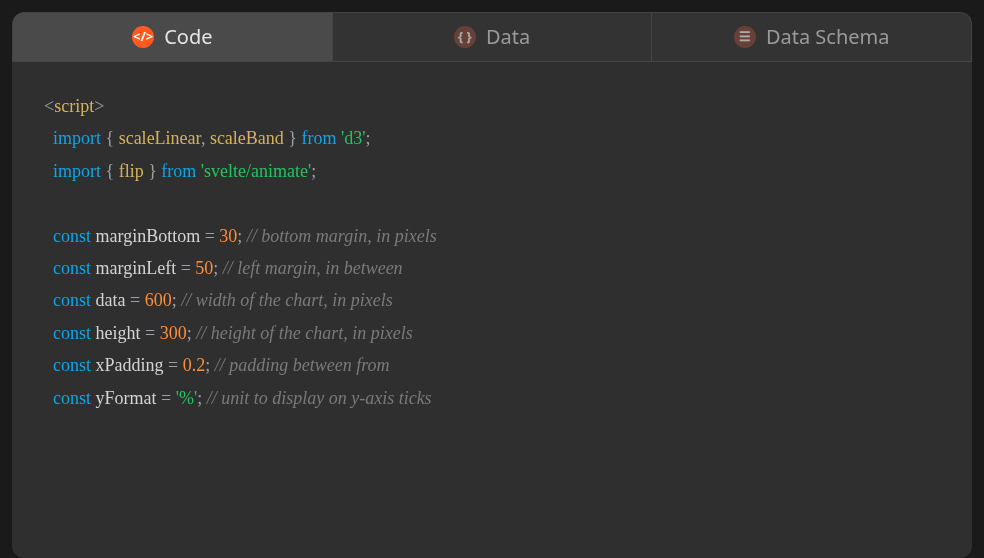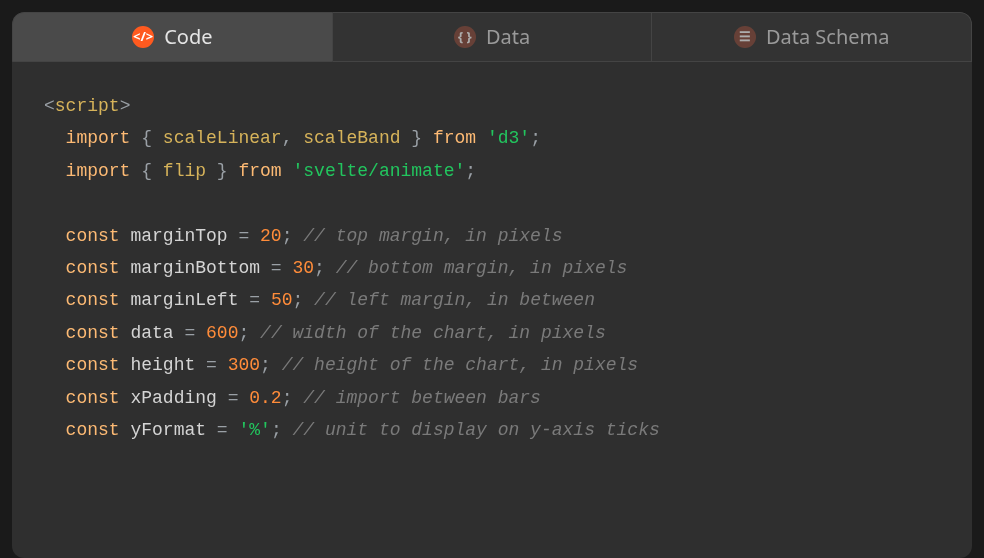--- a/index.html
+++ b/index.html
@@ -66,24 +66,25 @@
   }
   .icon-code { background: #ff5a1f; }
   .icon-data { background: #8a4a3a; opacity: 0.6; }
   .icon-schema { background: #8a4a3a; opacity: 0.6; }
   .code-area {
     flex: 1;
     padding: 28px 20px 0 32px;
     overflow: hidden;
     white-space: nowrap;
     color: #bbb;
+    font-family: Liberation Serif, serif;
   }
   .line { white-space: pre; }
   .p  { color: #9aa0a6; }       
-  .kw { color: #fdba74; }       
+  .kw { color: #0ea5e9; }       
   .fn { color: #d6b35a; }       
   .str{ color: #22c55e; }       
   .cm { color: #7a7a7a; font-style: italic; } 
   .id { color: #d4d4d4; }       
   .nm { color: #ff8c3a; }       
 </style>
 </head>
 <body>
 
 <div class="panel">
@@ -100,21 +101,20 @@
       <span class="tab-icon icon-schema">☰</span>
       <span>Data Schema</span>
     </div>
   </div>
 
   <div class="code-area">
     <div class="line"><span class="p">&lt;</span><span class="fn">script</span><span class="p">&gt;</span></div>
     <div class="line"><span>  </span><span class="kw">import</span><span class="p"> { </span><span class="fn">scaleLinear</span><span class="p">, </span><span class="fn">scaleBand</span><span class="p"> } </span><span class="kw">from</span><span> </span><span class="str">'d3'</span><span class="p">;</span></div>
     <div class="line"><span>  </span><span class="kw">import</span><span class="p"> { </span><span class="fn">flip</span><span class="p"> } </span><span class="kw">from</span><span> </span><span class="str">'svelte/animate'</span><span class="p">;</span></div>
     <div class="line"><span> </span></div>
-    <div class="line"><span>  </span><span class="kw">const</span><span> </span><span class="id">marginTop</span><span class="p"> = </span><span class="nm">20</span><span class="p">; </span><span class="cm">// top margin, in pixels</span></div>
     <div class="line"><span>  </span><span class="kw">const</span><span> </span><span class="id">marginBottom</span><span class="p"> = </span><span class="nm">30</span><span class="p">; </span><span class="cm">// bottom margin, in pixels</span></div>
     <div class="line"><span>  </span><span class="kw">const</span><span> </span><span class="id">marginLeft</span><span class="p"> = </span><span class="nm">50</span><span class="p">; </span><span class="cm">// left margin, in between</span></div>
     <div class="line"><span>  </span><span class="kw">const</span><span> </span><span class="id">data</span><span class="p"> = </span><span class="nm">600</span><span class="p">; </span><span class="cm">// width of the chart, in pixels</span></div>
     <div class="line"><span>  </span><span class="kw">const</span><span> </span><span class="id">height</span><span class="p"> = </span><span class="nm">300</span><span class="p">; </span><span class="cm">// height of the chart, in pixels</span></div>
-    <div class="line"><span>  </span><span class="kw">const</span><span> </span><span class="id">xPadding</span><span class="p"> = </span><span class="nm">0.2</span><span class="p">; </span><span class="cm">// import between bars</span></div>
+    <div class="line"><span>  </span><span class="kw">const</span><span> </span><span class="id">xPadding</span><span class="p"> = </span><span class="nm">0.2</span><span class="p">; </span><span class="cm">// padding between from</span></div>
     <div class="line"><span>  </span><span class="kw">const</span><span> </span><span class="id">yFormat</span><span class="p"> = </span><span class="str">'%'</span><span class="p">; </span><span class="cm">// unit to display on y-axis ticks</span></div>
   </div>
 </div>
 
 </body></html>

